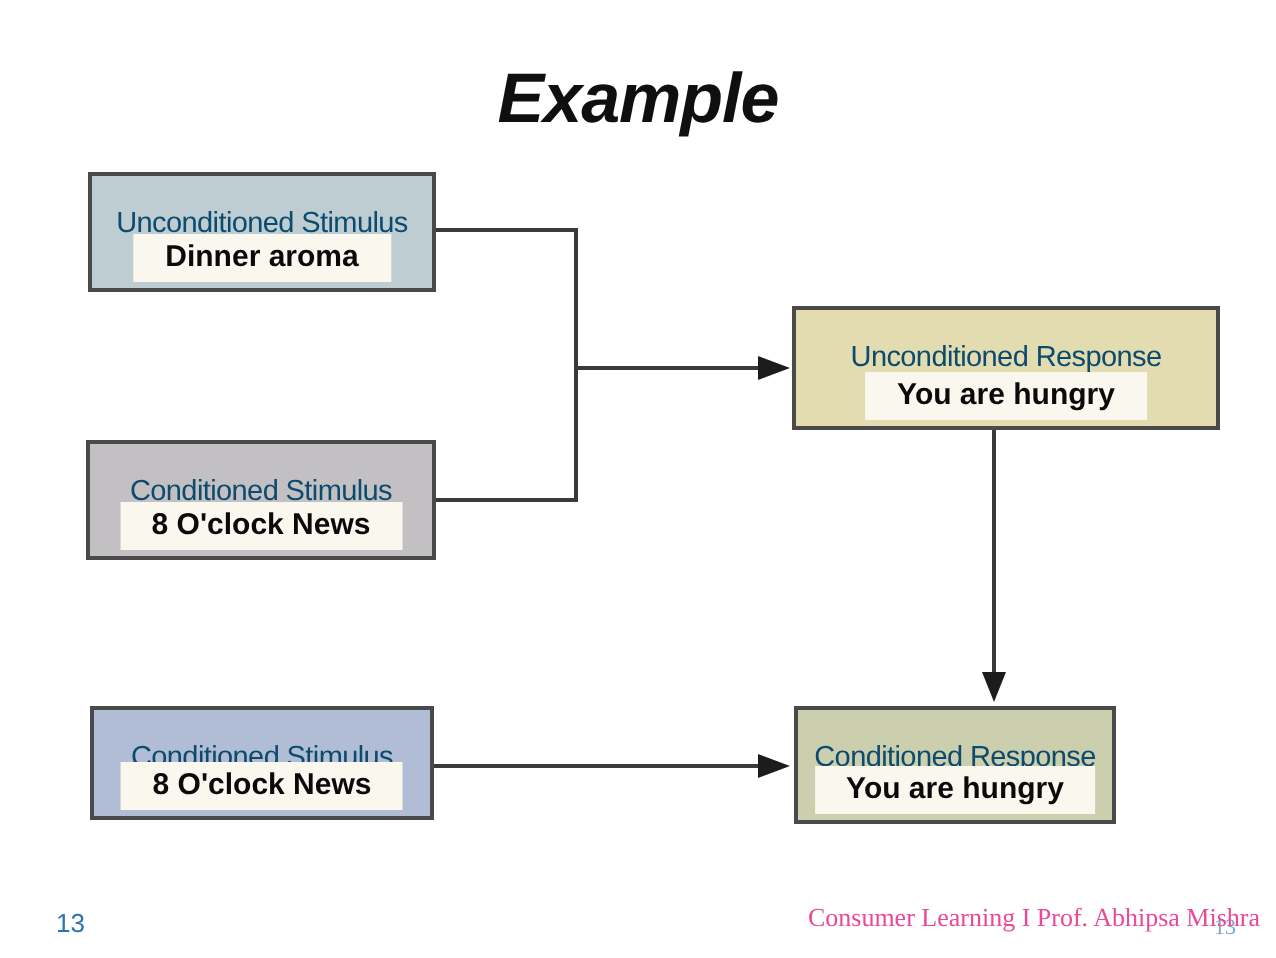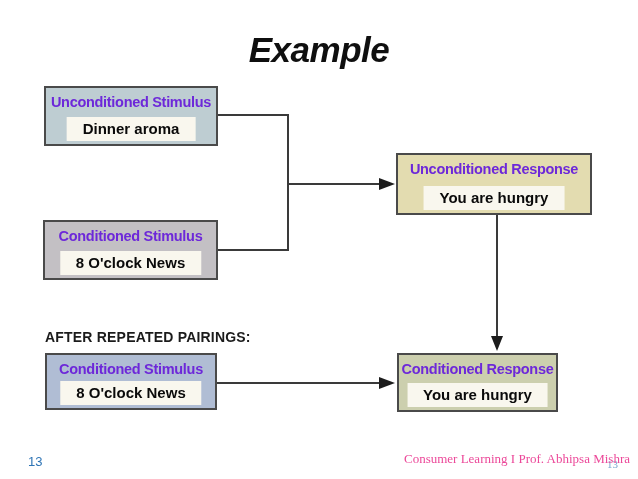--- a/index.html
+++ b/index.html
@@ -24,43 +24,43 @@
   .connectors{
     position:absolute;left:0;top:0;width:638px;height:479px;
   }
   .dbox{
     position:absolute;
     box-sizing:border-box;
     border:2px solid #4a4a4a;
   }
   .dbox .hdr{
     text-align:center;
-    font-weight:bold;
+    font-weight:normal;
     font-size:14.5px;
     letter-spacing:-0.3px;
-    color:#6d28d9;
-    padding-top:6px;
+    color:#0c4a6e;
+    padding-top:16px;
     white-space:nowrap;
   }
   .dbox .val{
     position:absolute;
     left:50%;
     transform:translateX(-50%);
     bottom:3px;
     background:#f9f7ee;
     font-weight:bold;
     font-size:15px;
     color:#0a0a0a;
     padding:3px 16px;
     white-space:nowrap;
     line-height:1.2;
   }
   .box-us{left:44px;top:86px;width:174px;height:60px;background:#becdd2;}
   .box-cs1{left:43px;top:220px;width:175px;height:60px;background:#c3c0c4;}
-  .box-ur{left:396px;top:153px;width:196px;height:62px;background:#e3dcb0;}
+  .box-ur{left:396px;top:153px;width:214px;height:62px;background:#e3dcb0;}
   .box-cs2{left:45px;top:353px;width:172px;height:57px;background:#b0bdd4;}
   .box-cr{left:397px;top:353px;width:161px;height:59px;background:#cccfae;}
   .section-label{
     position:absolute;
     left:45px;top:329px;
     font-size:14px;
     font-weight:bold;
     letter-spacing:0.2px;
     color:#1b1b1b;
     white-space:nowrap;
@@ -122,21 +122,20 @@
   <div class="dbox box-cs1">
     <div class="hdr">Conditioned Stimulus</div>
     <div class="val">8 O'clock News</div>
   </div>
 
   <div class="dbox box-ur">
     <div class="hdr">Unconditioned Response</div>
     <div class="val">You are hungry</div>
   </div>
 
-  <div class="section-label">AFTER REPEATED PAIRINGS:</div>
 
   <div class="dbox box-cs2">
     <div class="hdr">Conditioned Stimulus</div>
     <div class="val">8 O'clock News</div>
   </div>
 
   <div class="dbox box-cr">
     <div class="hdr">Conditioned Response</div>
     <div class="val">You are hungry</div>
   </div>

